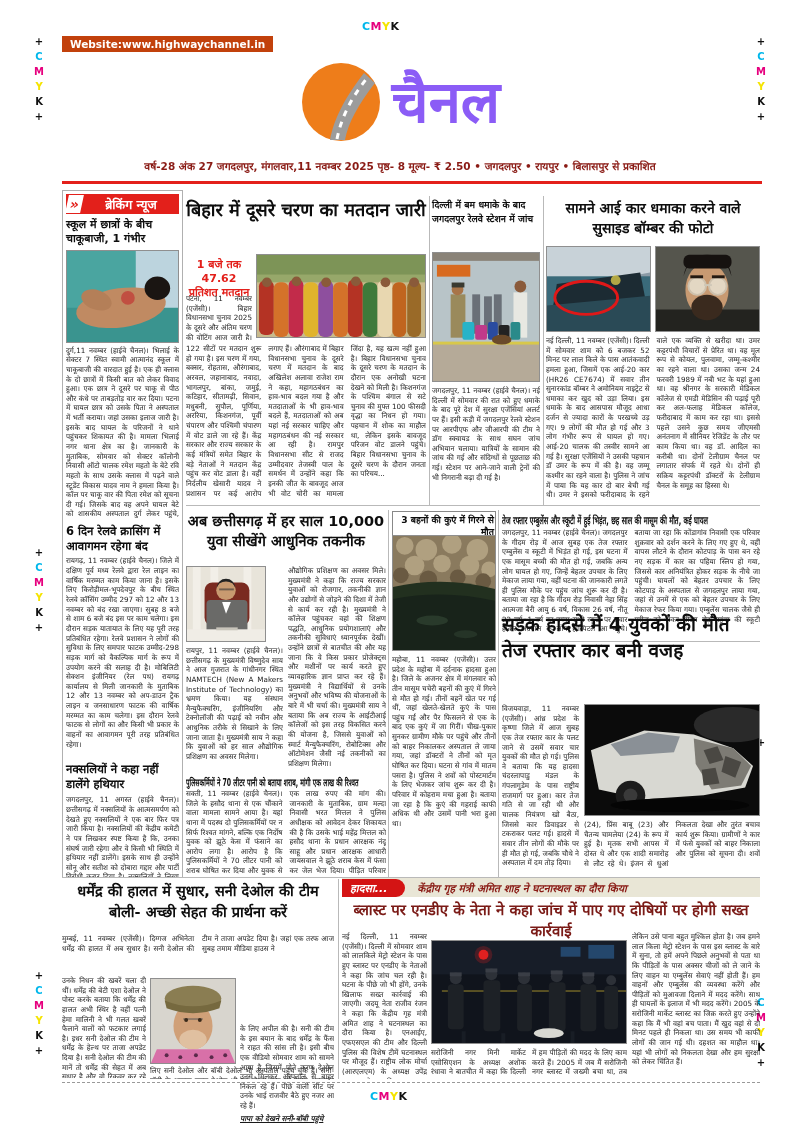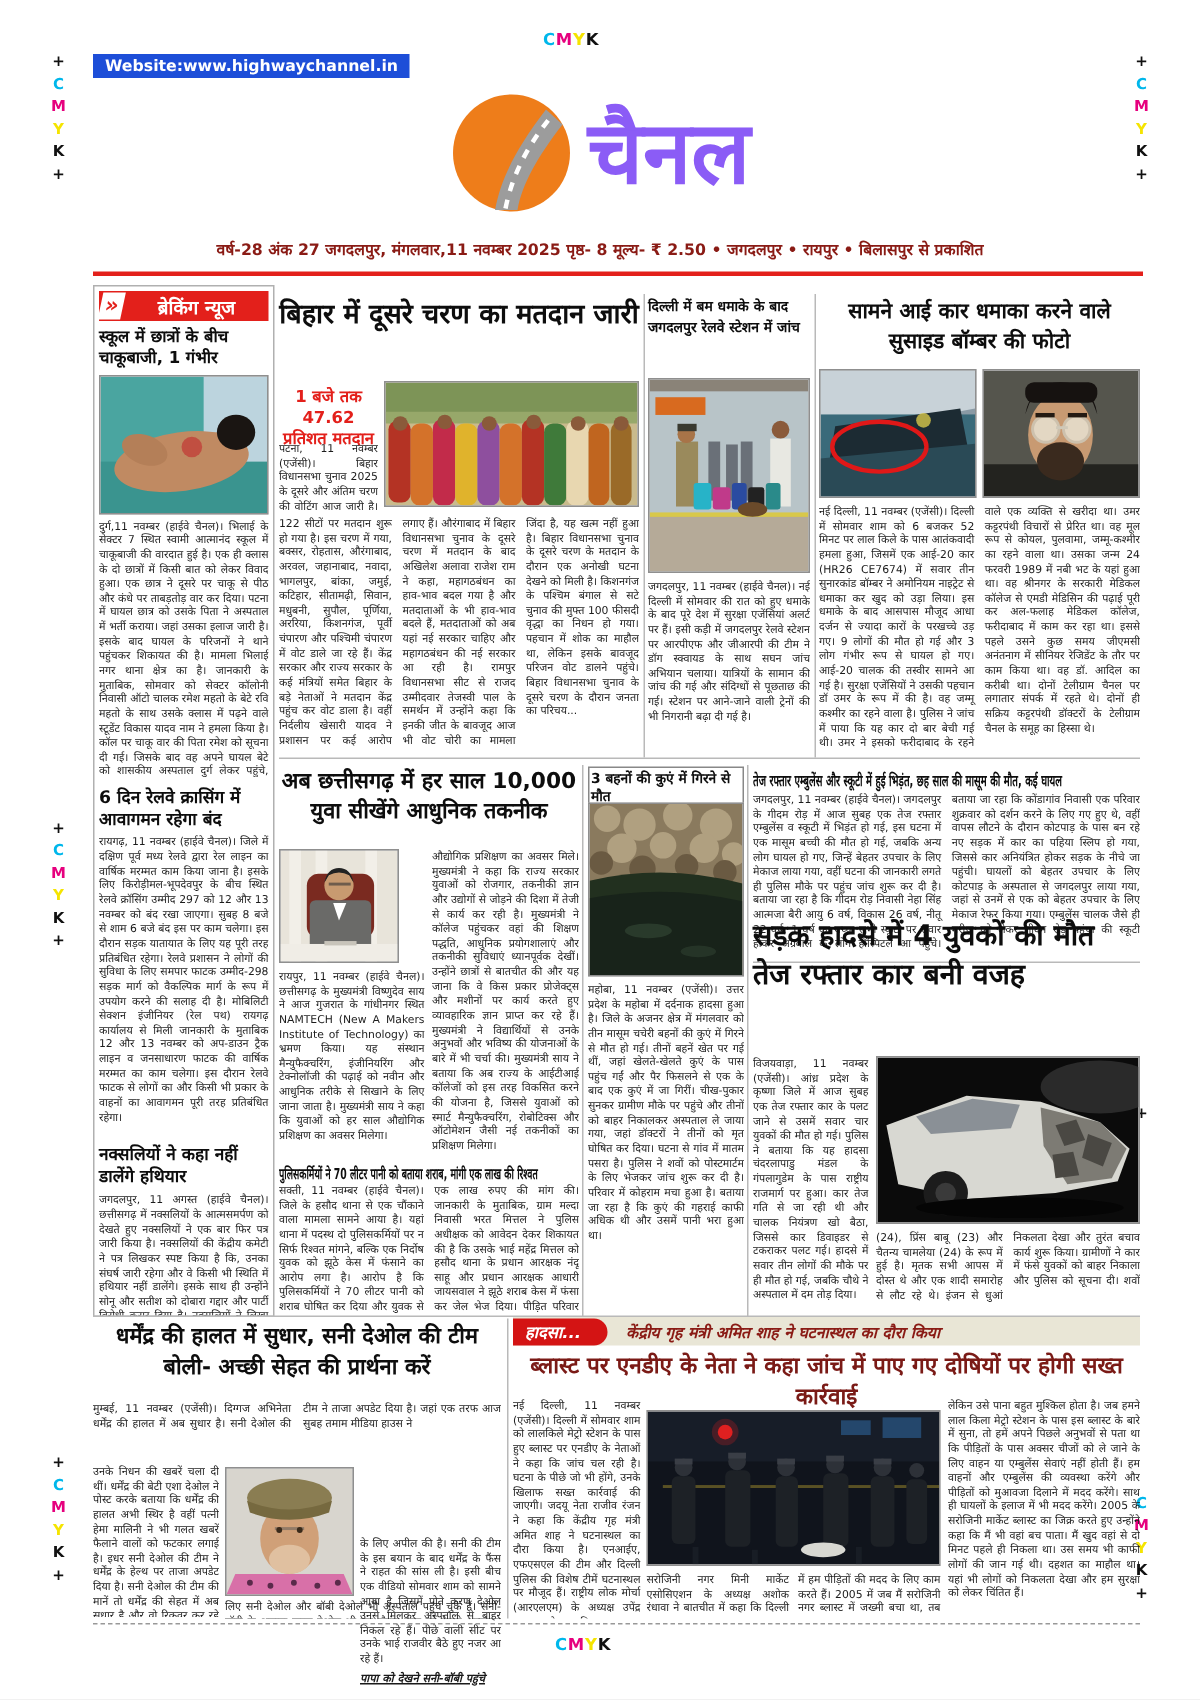--- a/index.html
+++ b/index.html
@@ -64,21 +64,21 @@
       <div class="cK">+</div>
     </div>
   <div class="regcol" style="left:752px;top:995px;">
       <div class="cC">C</div>
       <div class="cM">M</div>
       <div class="cY">Y</div>
       <div class="cK">K</div>
       <div class="cK">+</div>
     </div>
 
-  <div class="abs" style="left:62px;top:36px;background:#1d4ed8;color:#fff;font-size:10.5px;font-weight:bold;padding:2px 8px;">Website:www.highwaychannel.in</div>
+  <div class="abs" style="left:62px;top:36px;background:#c2410c;color:#fff;font-size:10.5px;font-weight:bold;padding:2px 8px;">Website:www.highwaychannel.in</div>
 
   <div class="abs" style="left:0;right:0;top:48px;height:108px;display:flex;align-items:center;justify-content:center;gap:10px;">
     <span style="width:82px;height:82px;display:inline-block;">
       <svg viewBox="0 0 82 82">
           <circle cx="41" cy="41" r="39" fill="#ee7d1a"></circle>
           <path d="M30 79 C34 58 44 38 64 12 L75 22 C58 44 48 62 45 79 Z" fill="#9c9c9c"></path>
           <path d="M37 78 C41 58 50 38 68 16" stroke="#ffffff" stroke-width="3" fill="none" stroke-dasharray="6 6"></path>
         </svg>
     </span>
     <span style="font-size:58px;font-weight:bold;color:#8b5cf6;line-height:1;">चैनल</span>
@@ -229,21 +229,21 @@
         <rect x="30" y="62" width="22" height="3" fill="#c8c4ba"></rect>
       </svg>
   </div>
   <div class="abs t" style="left:186px;top:646px;width:97px;height:122px;">रायपुर, 11 नवम्बर (हाईवे चैनल)। छत्तीसगढ़ के मुख्यमंत्री विष्णुदेव साय ने आज गुजरात के गांधीनगर स्थित NAMTECH (New A Makers Institute of Technology) का भ्रमण किया। यह संस्थान मैन्युफैक्चरिंग, इंजीनियरिंग और टेक्नोलॉजी की पढ़ाई को नवीन और आधुनिक तरीके से सिखाने के लिए जाना जाता है। मुख्यमंत्री साय ने कहा कि युवाओं को हर साल औद्योगिक प्रशिक्षण का अवसर मिलेगा।</div>
   <div class="abs t" style="left:288px;top:566px;width:98px;height:202px;">औद्योगिक प्रशिक्षण का अवसर मिले। मुख्यमंत्री ने कहा कि राज्य सरकार युवाओं को रोजगार, तकनीकी ज्ञान और उद्योगों से जोड़ने की दिशा में तेजी से कार्य कर रही है। मुख्यमंत्री ने कॉलेज पहुंचकर वहां की शिक्षण पद्धति, आधुनिक प्रयोगशालाएं और तकनीकी सुविधाएं ध्यानपूर्वक देखीं। उन्होंने छात्रों से बातचीत की और यह जाना कि वे किस प्रकार प्रोजेक्ट्स और मशीनों पर कार्य करते हुए व्यावहारिक ज्ञान प्राप्त कर रहे हैं। मुख्यमंत्री ने विद्यार्थियों से उनके अनुभवों और भविष्य की योजनाओं के बारे में भी चर्चा की। मुख्यमंत्री साय ने बताया कि अब राज्य के आईटीआई कॉलेजों को इस तरह विकसित करने की योजना है, जिससे युवाओं को स्मार्ट मैन्युफैक्चरिंग, रोबोटिक्स और ऑटोमेशन जैसी नई तकनीकों का प्रशिक्षण मिलेगा।</div>
 
   <div class="abs" style="left:186px;top:771px;width:200px;overflow:hidden;"><span class="squeeze hl" style="font-size:10px;transform:scaleX(.62);">पुलिसकर्मियों ने 70 लीटर पानी को बताया शराब, मांगी एक लाख की रिश्वत</span></div>
   <div class="abs t c2" style="left:186px;top:789px;width:200px;height:88px;">सक्ती, 11 नवम्बर (हाईवे चैनल)। जिले के हसौद थाना से एक चौंकाने वाला मामला सामने आया है। यहां थाना में पदस्थ दो पुलिसकर्मियों पर न सिर्फ रिश्वत मांगने, बल्कि एक निर्दोष युवक को झूठे केस में फंसाने का आरोप लगा है। आरोप है कि पुलिसकर्मियों ने 70 लीटर पानी को शराब घोषित कर दिया और युवक से एक लाख रुपए की मांग की। जानकारी के मुताबिक, ग्राम मल्दा निवासी भरत मित्तल ने पुलिस अधीक्षक को आवेदन देकर शिकायत की है कि उसके भाई महेंद्र मित्तल को हसौद थाना के प्रधान आरक्षक नंदू साहू और प्रधान आरक्षक आधारी जायसवाल ने झूठे शराब केस में फंसा कर जेल भेज दिया। पीड़ित परिवार का कहना है कि 9 नवंबर को महेंद्र मित्तल अपने निजी कार्य से हसौद आया था, तभी दोनों पुलिस कर्मियों ने उसे रोक लिया, गाड़ी में बिठाया और करीब डेढ़ घंटे तक घुमाते रहे।</div>
 
   <div class="vline" style="left:388px;top:510px;height:368px;"></div>
-  <div class="abs hl" style="left:392px;top:511px;width:104px;font-size:9.2px;line-height:1.3;text-align:left;border:1px solid #888;padding:2px 1px;box-sizing:border-box;">3 बहनों की कुएं में गिरने से मौत</div>
+  <div class="abs hl" style="left:392px;top:511px;width:104px;font-size:9.2px;line-height:1.3;text-align:right;border:1px solid #888;padding:2px 1px;box-sizing:border-box;">3 बहनों की कुएं में गिरने से मौत</div>
   <div class="abs photo" style="left:392px;top:535px;width:104px;height:116px;">
     <svg viewBox="0 0 104 116" preserveAspectRatio="none">
         <rect width="104" height="116" fill="#8a7a5e"></rect>
         <g fill="#b0a080">
           <circle cx="12" cy="10" r="9"></circle>
           <circle cx="34" cy="14" r="11"></circle>
           <circle cx="60" cy="8" r="10"></circle>
           <circle cx="86" cy="14" r="11"></circle>
           <circle cx="22" cy="30" r="10"></circle>
           <circle cx="50" cy="28" r="9"></circle>

